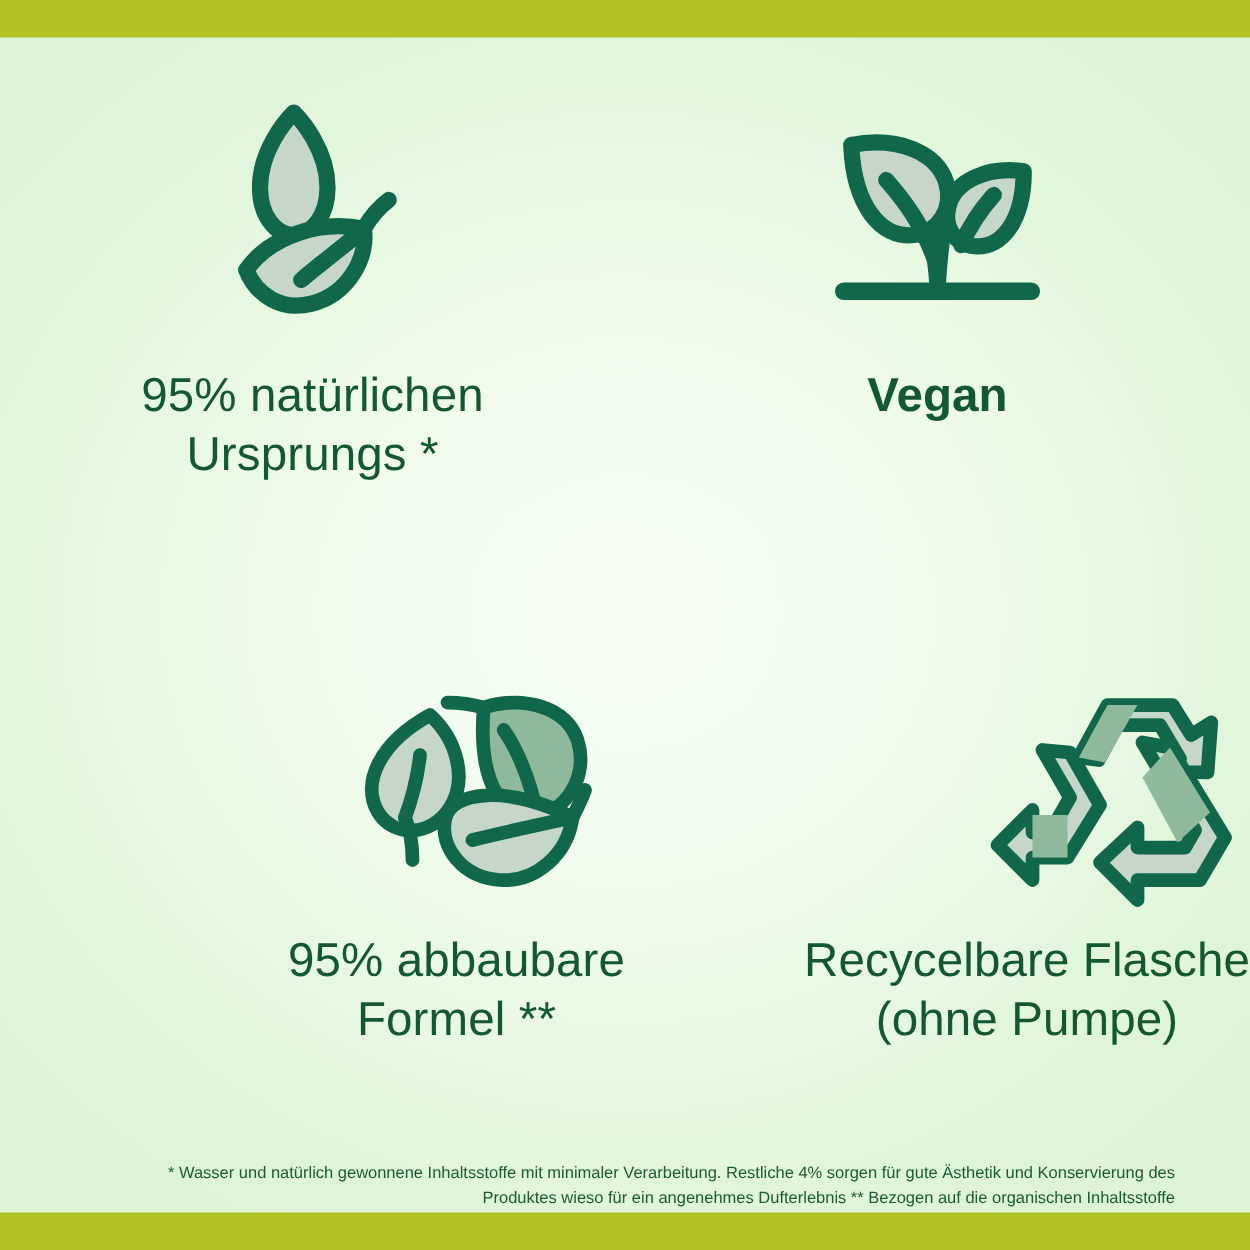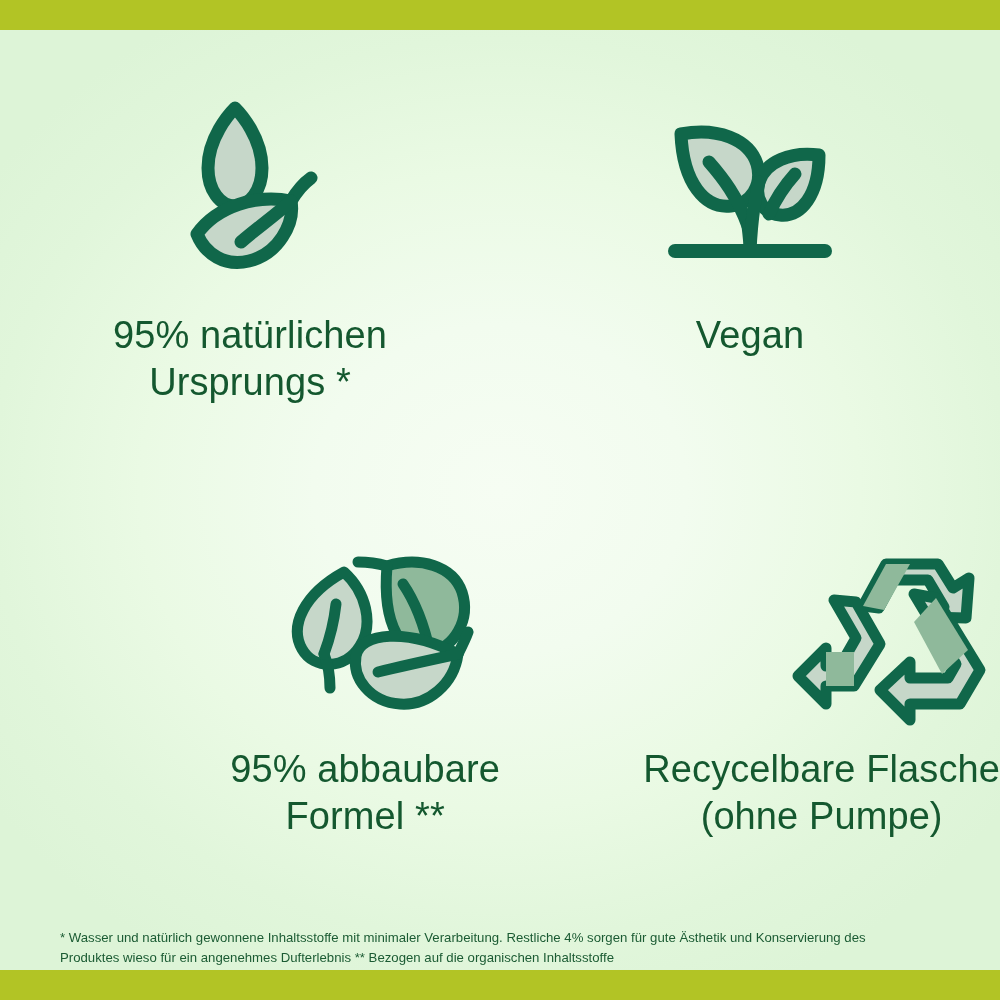--- a/index.html
+++ b/index.html
@@ -48,21 +48,21 @@
     display: grid;
     grid-template-columns: 1fr 1fr;
     grid-template-rows: 1fr 1fr;
   }
 
   .cell {
     display: flex;
     flex-direction: column;
     align-items: center;
     justify-content: flex-start;
-    padding-top: 64px;
+    padding-top: 46px;
     box-sizing: border-box;
   }
   .cell.row2 { padding-top: 58px; align-items: flex-end; }
 
   .icon-wrap {
     display: flex;
     align-items: center;
     justify-content: center;
     height: 190px;
   }
@@ -73,31 +73,31 @@
     text-align: center;
     color: #14582f;
     font-size: 38px;
     line-height: 1.23;
     font-weight: 400;
     letter-spacing: 0.1px;
     white-space: pre-line;
     font-family: "Liberation Sans", sans-serif;
   }
   .cell-natural .label { margin-top: 28px; }
-  .cell-vegan .label  { margin-top: 28px; }
+  .cell-vegan .label  { margin-top: 28px; font-weight: bold; }
   .cell-biodeg .label { margin-top: 18px; }
   .cell-bottle .label { margin-top: 18px; }
 
   .footnote {
     position: absolute;
     left: 50%;
     transform: translateX(-50%);
     top: 928px;
     width: 880px;
-    text-align: left;
+    text-align: right;
     color: #1b5b33;
     font-size: 13.2px;
     line-height: 1.52;
     font-family: "Liberation Sans", sans-serif;
     white-space: pre-line;
   }
 </style>
 </head>
 <body>
 

